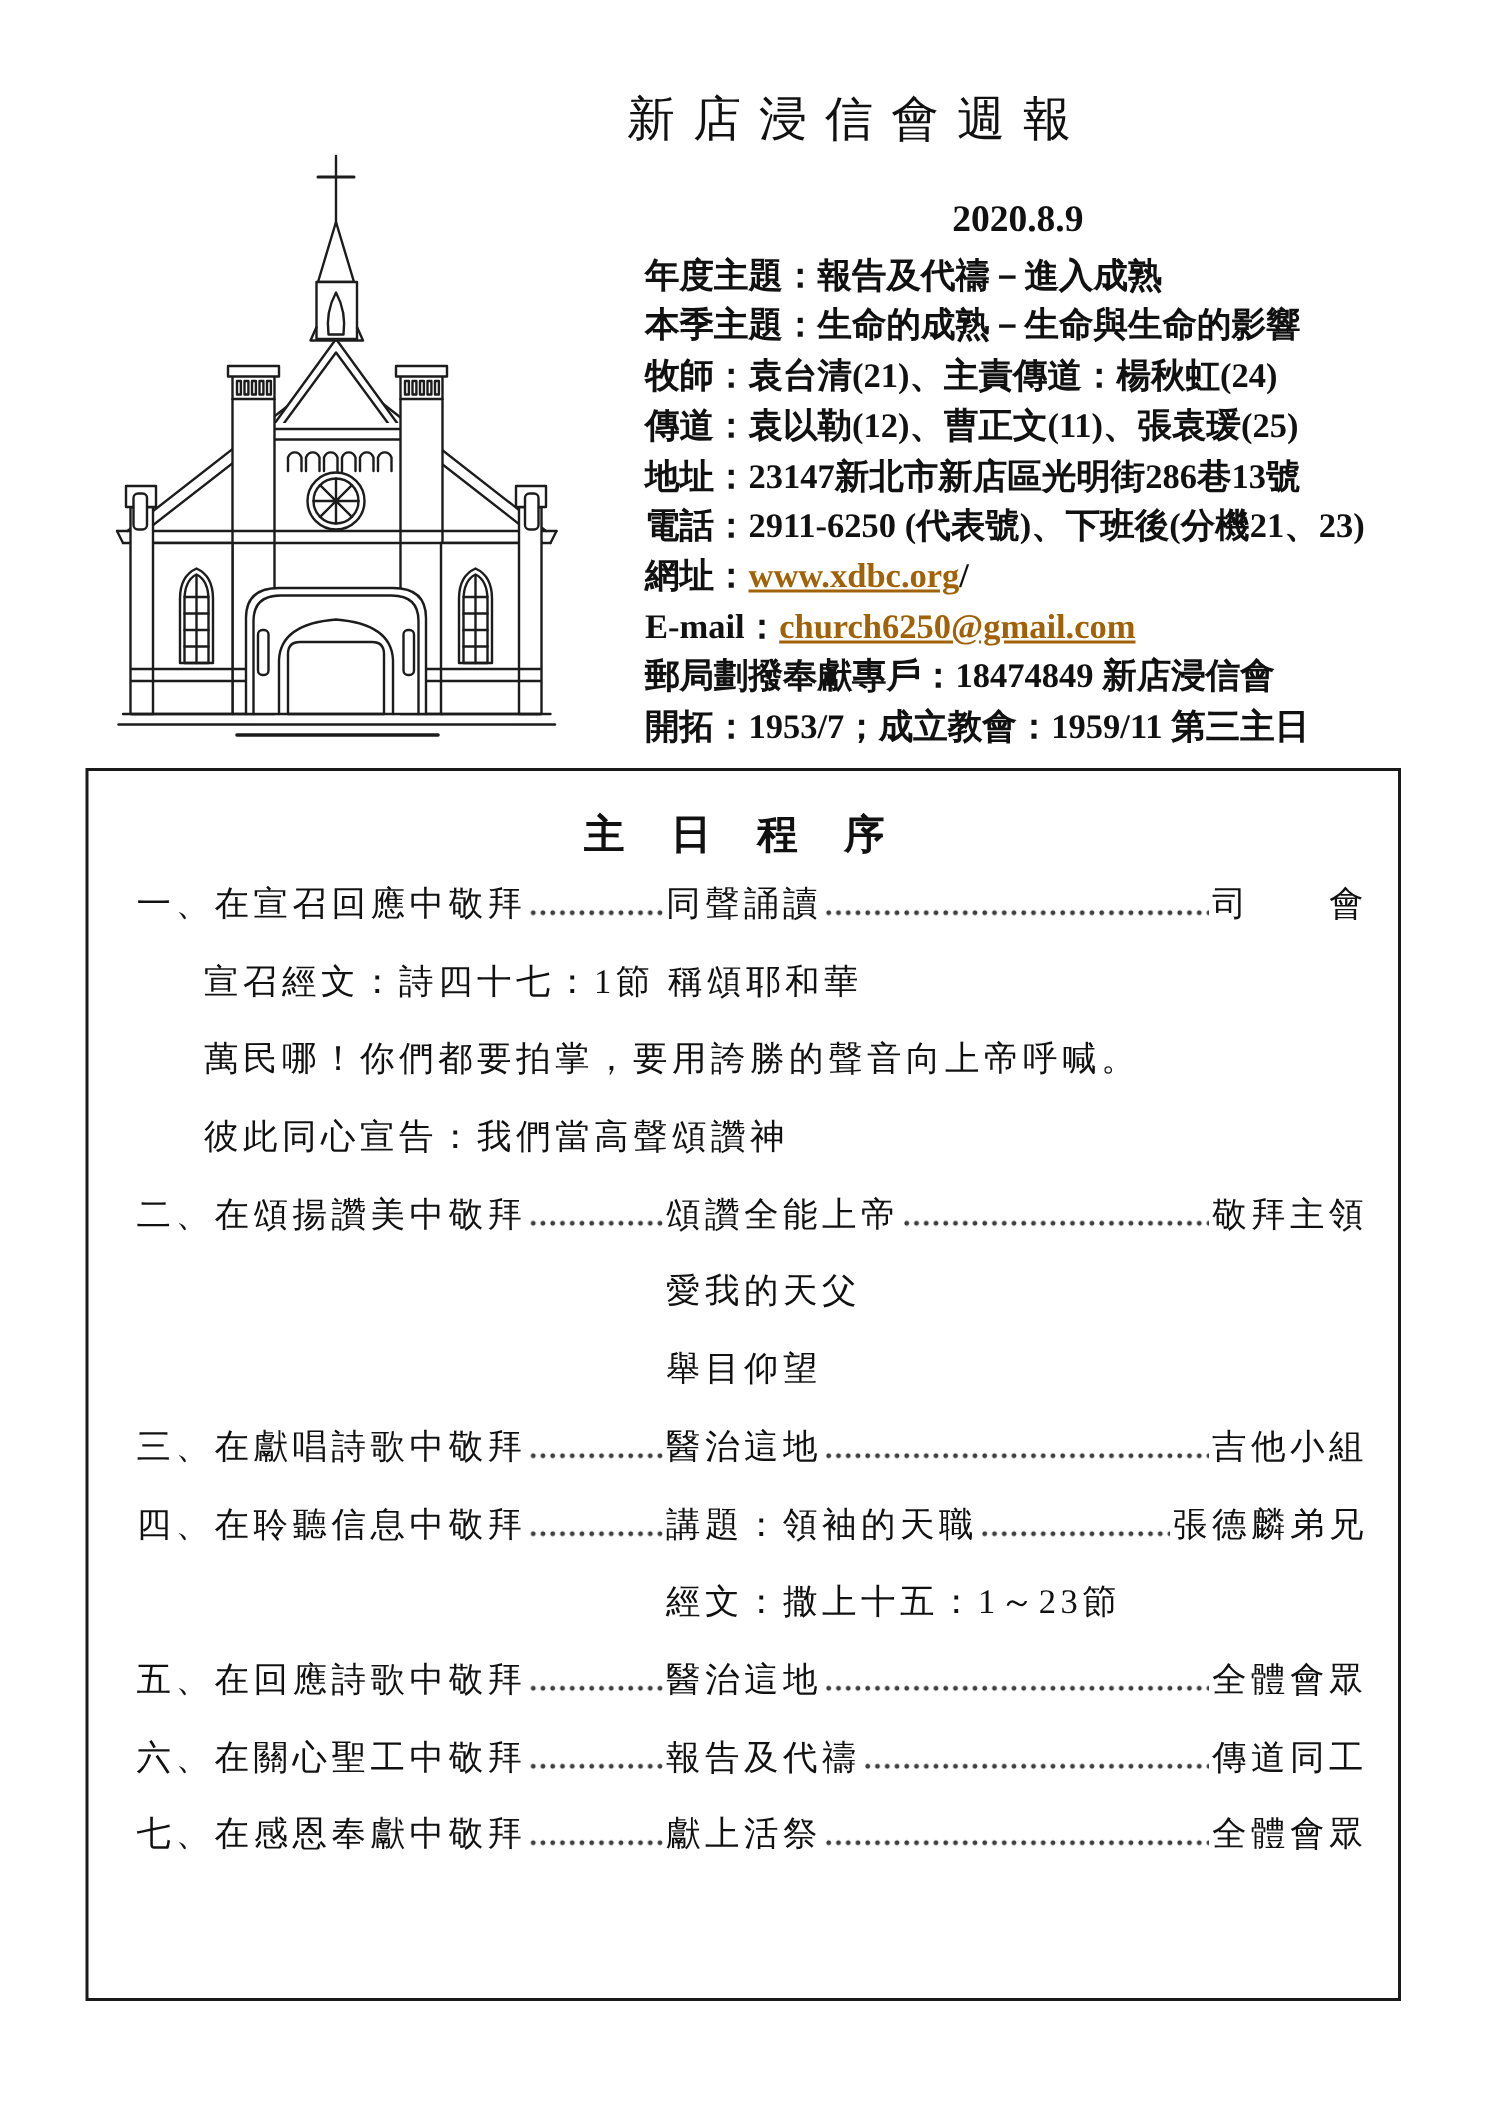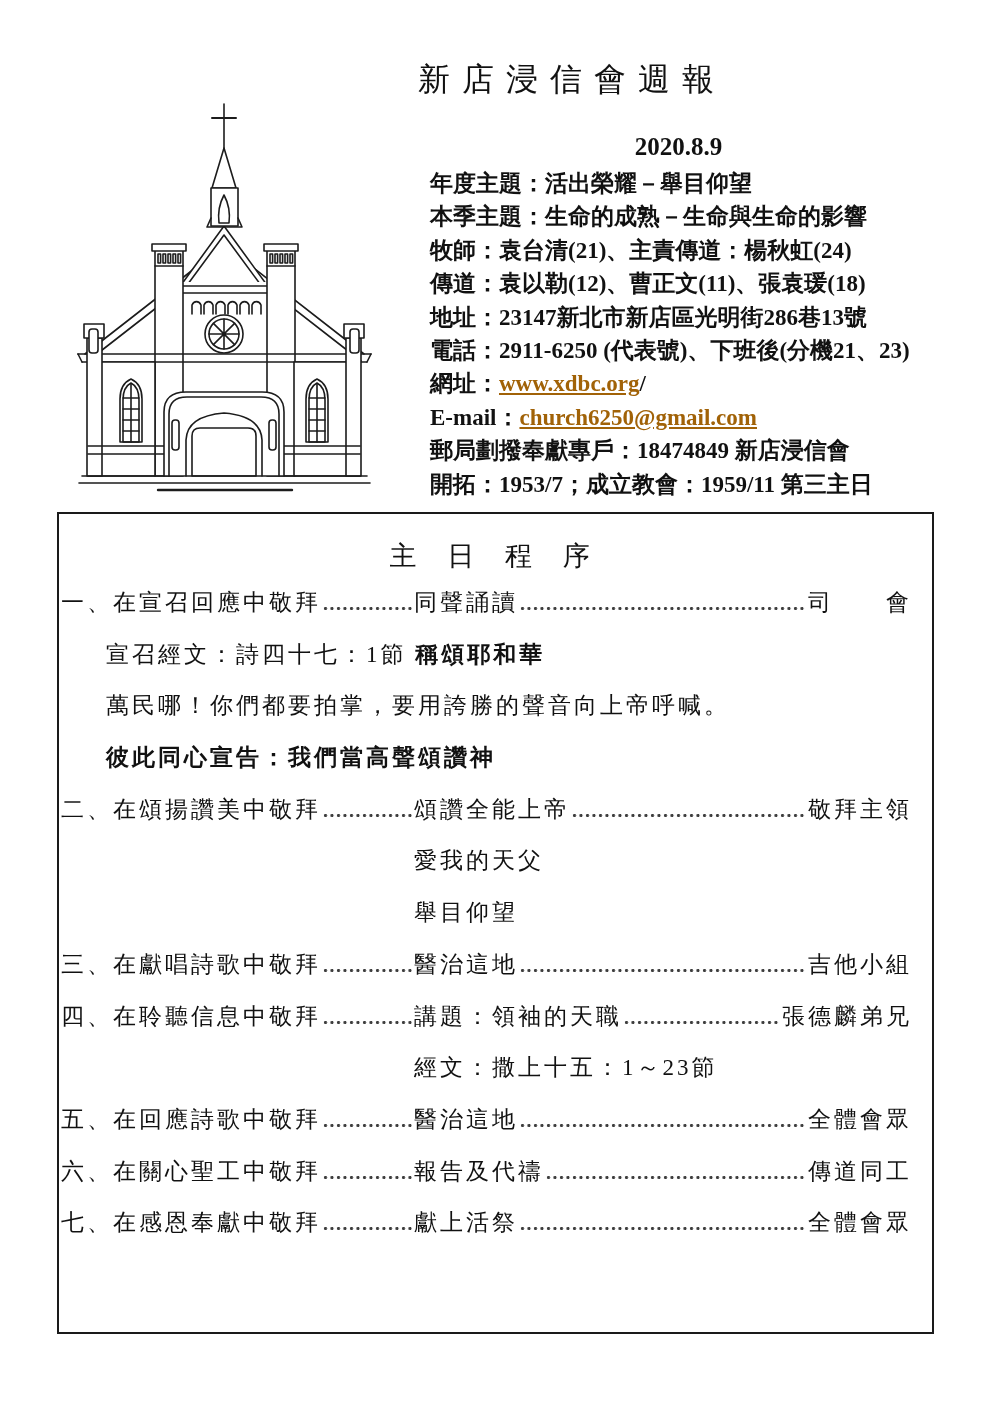--- a/index.html
+++ b/index.html
@@ -27,37 +27,37 @@
   .church { position:absolute; left:58px; top:96px; }
   .church * { vector-effect:non-scaling-stroke; }
 
   
   .program-box {
     position:absolute; left:57px; top:512px; width:873px; height:818px;
     border:2px solid #1a1a1a; background:#fff;
   }
   .program-heading {
     margin-top:24px; text-align:center;
-    font-size:27px; font-weight:normal; letter-spacing:12px;
-  }
-  .program-body { margin-top:14px; padding:0 20px 0 2px; font-size:23px; }
+    font-size:27px; font-weight:bold; letter-spacing:12px;
+  }
+  .program-body { margin-top:14px; padding:0 20px 0 32px; font-size:23px; }
   .prog-line { height:51.7px; }
   .prog-row { display:flex; align-items:baseline; line-height:30px; }
   .cell-a { width:353px; display:flex; flex:0 0 auto; align-items:baseline; }
   .txt { white-space:nowrap; letter-spacing:3px; }
   .leader {
     flex:1 1 auto; min-width:10px; align-self:flex-end;
     height:9px; margin:0 2px 5px 2px;
     background-image:radial-gradient(circle at 2.5px 4.5px, #3d3d3d 1.3px, transparent 1.9px);
     background-repeat:repeat-x; background-size:6.5px 9px;
   }
   .plain { line-height:30px; letter-spacing:3px; white-space:nowrap; }
   .indent-1 { padding-left:45px; }
   .indent-mid { padding-left:353px; }
-  .bold { font-weight:bold; }
+  .bold { font-weight:normal; }
 </style>
 </head>
 <body>
 
 <div class="page">
 
   <svg class="church" width="340" height="420" viewBox="0 0 340 420" fill="none" stroke="#1c1c1c" stroke-width="1.6" stroke-linecap="round" stroke-linejoin="round">
 
     <line x1="150" y1="162" x2="27" y2="258"></line>
     <line x1="152" y1="170" x2="30" y2="265"></line>
@@ -135,24 +135,24 @@
 
     <line x1="24" y1="380" x2="309" y2="380"></line>
     <line x1="21" y1="387" x2="312" y2="387"></line>
     <line x1="100" y1="394" x2="234" y2="394" stroke-width="2.4"></line>
   </svg>
 
   <div class="title">新 店 浸 信 會 週 報</div>
   <div class="date">2020.8.9</div>
 
   <div class="info">
-    <div class="row">年度主題：活出榮耀－舉目仰望</div>
+    <div class="row">年度主題：報告及代禱－進入成熟</div>
     <div class="row">本季主題：生命的成熟－生命與生命的影響</div>
     <div class="row">牧師：袁台清(21)、主責傳道：楊秋虹(24)</div>
-    <div class="row">傳道：袁以勒(12)、曹正文(11)、張袁瑗(18)</div>
+    <div class="row">傳道：袁以勒(12)、曹正文(11)、張袁瑗(25)</div>
     <div class="row">地址：23147新北市新店區光明街286巷13號</div>
     <div class="row">電話：2911-6250 (代表號)、下班後(分機21、23)</div>
     <div class="row">
       <span>網址：</span><span class="link">www.xdbc.org</span><span>/</span>
     </div>
     <div class="row">
       <span>E-mail：</span><span class="link">church6250@gmail.com</span>
     </div>
     <div class="row">郵局劃撥奉獻專戶：18474849  新店浸信會</div>
     <div class="row">開拓：1953/7；成立教會：1959/11 第三主日</div>

